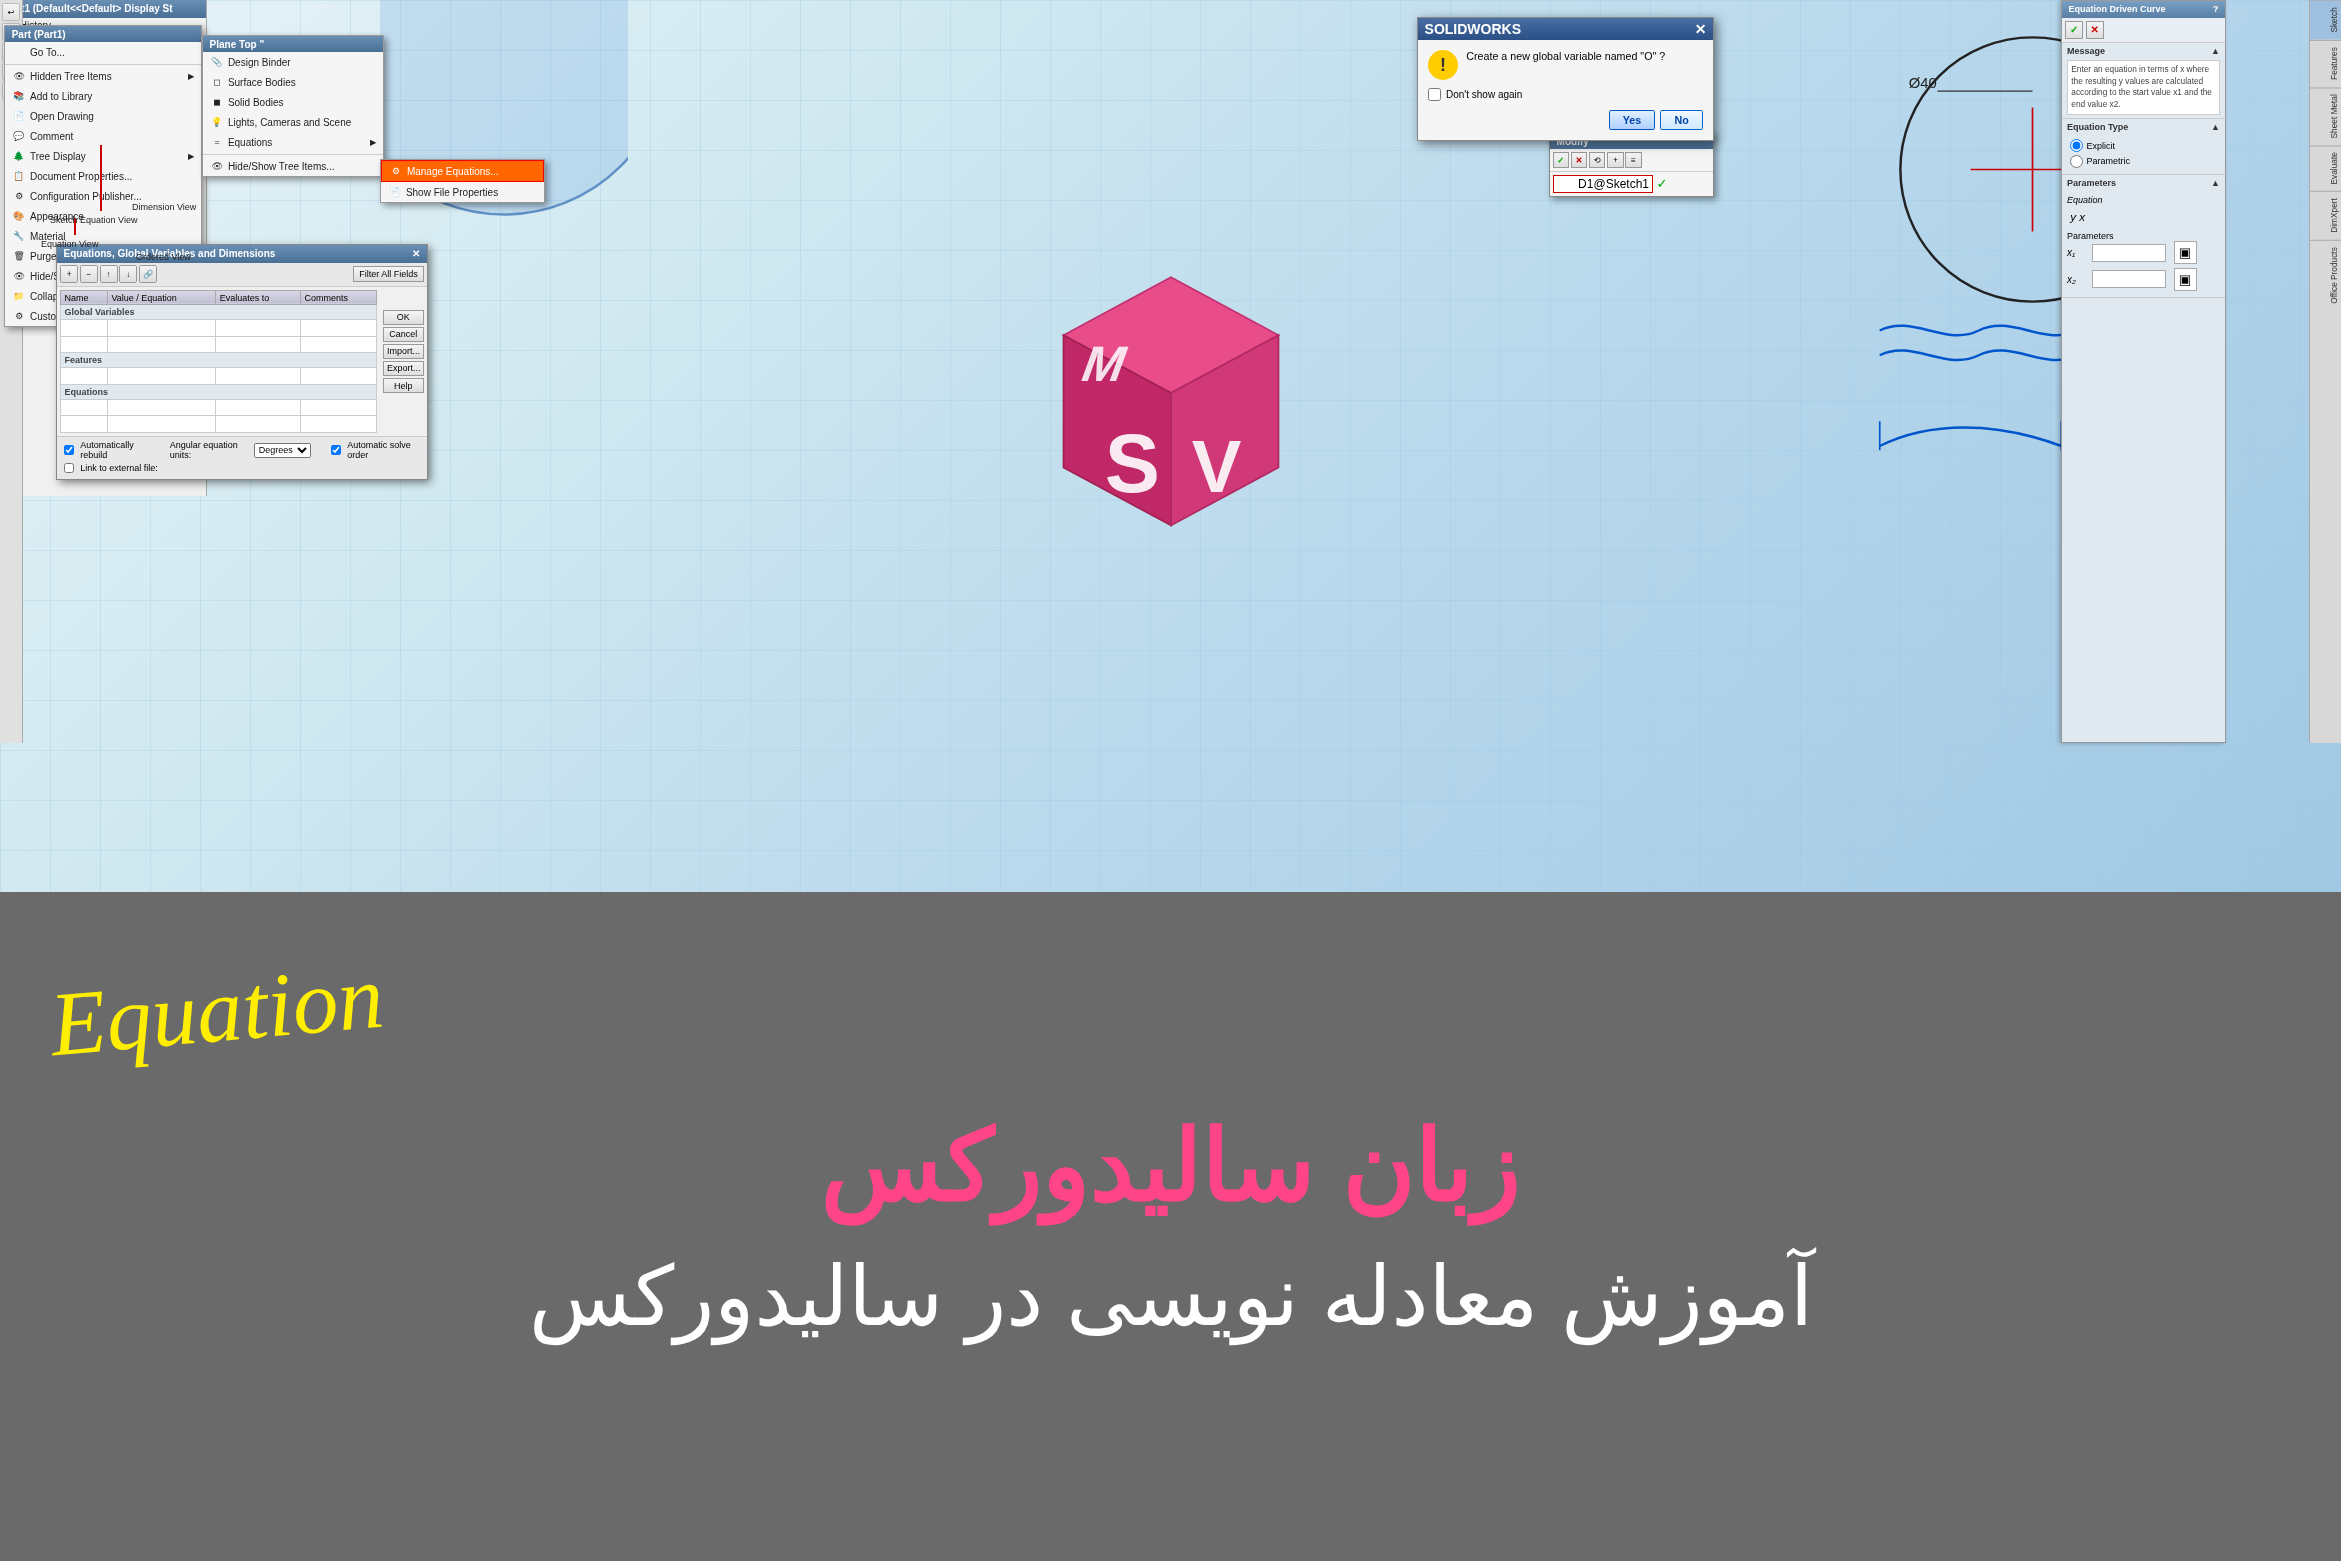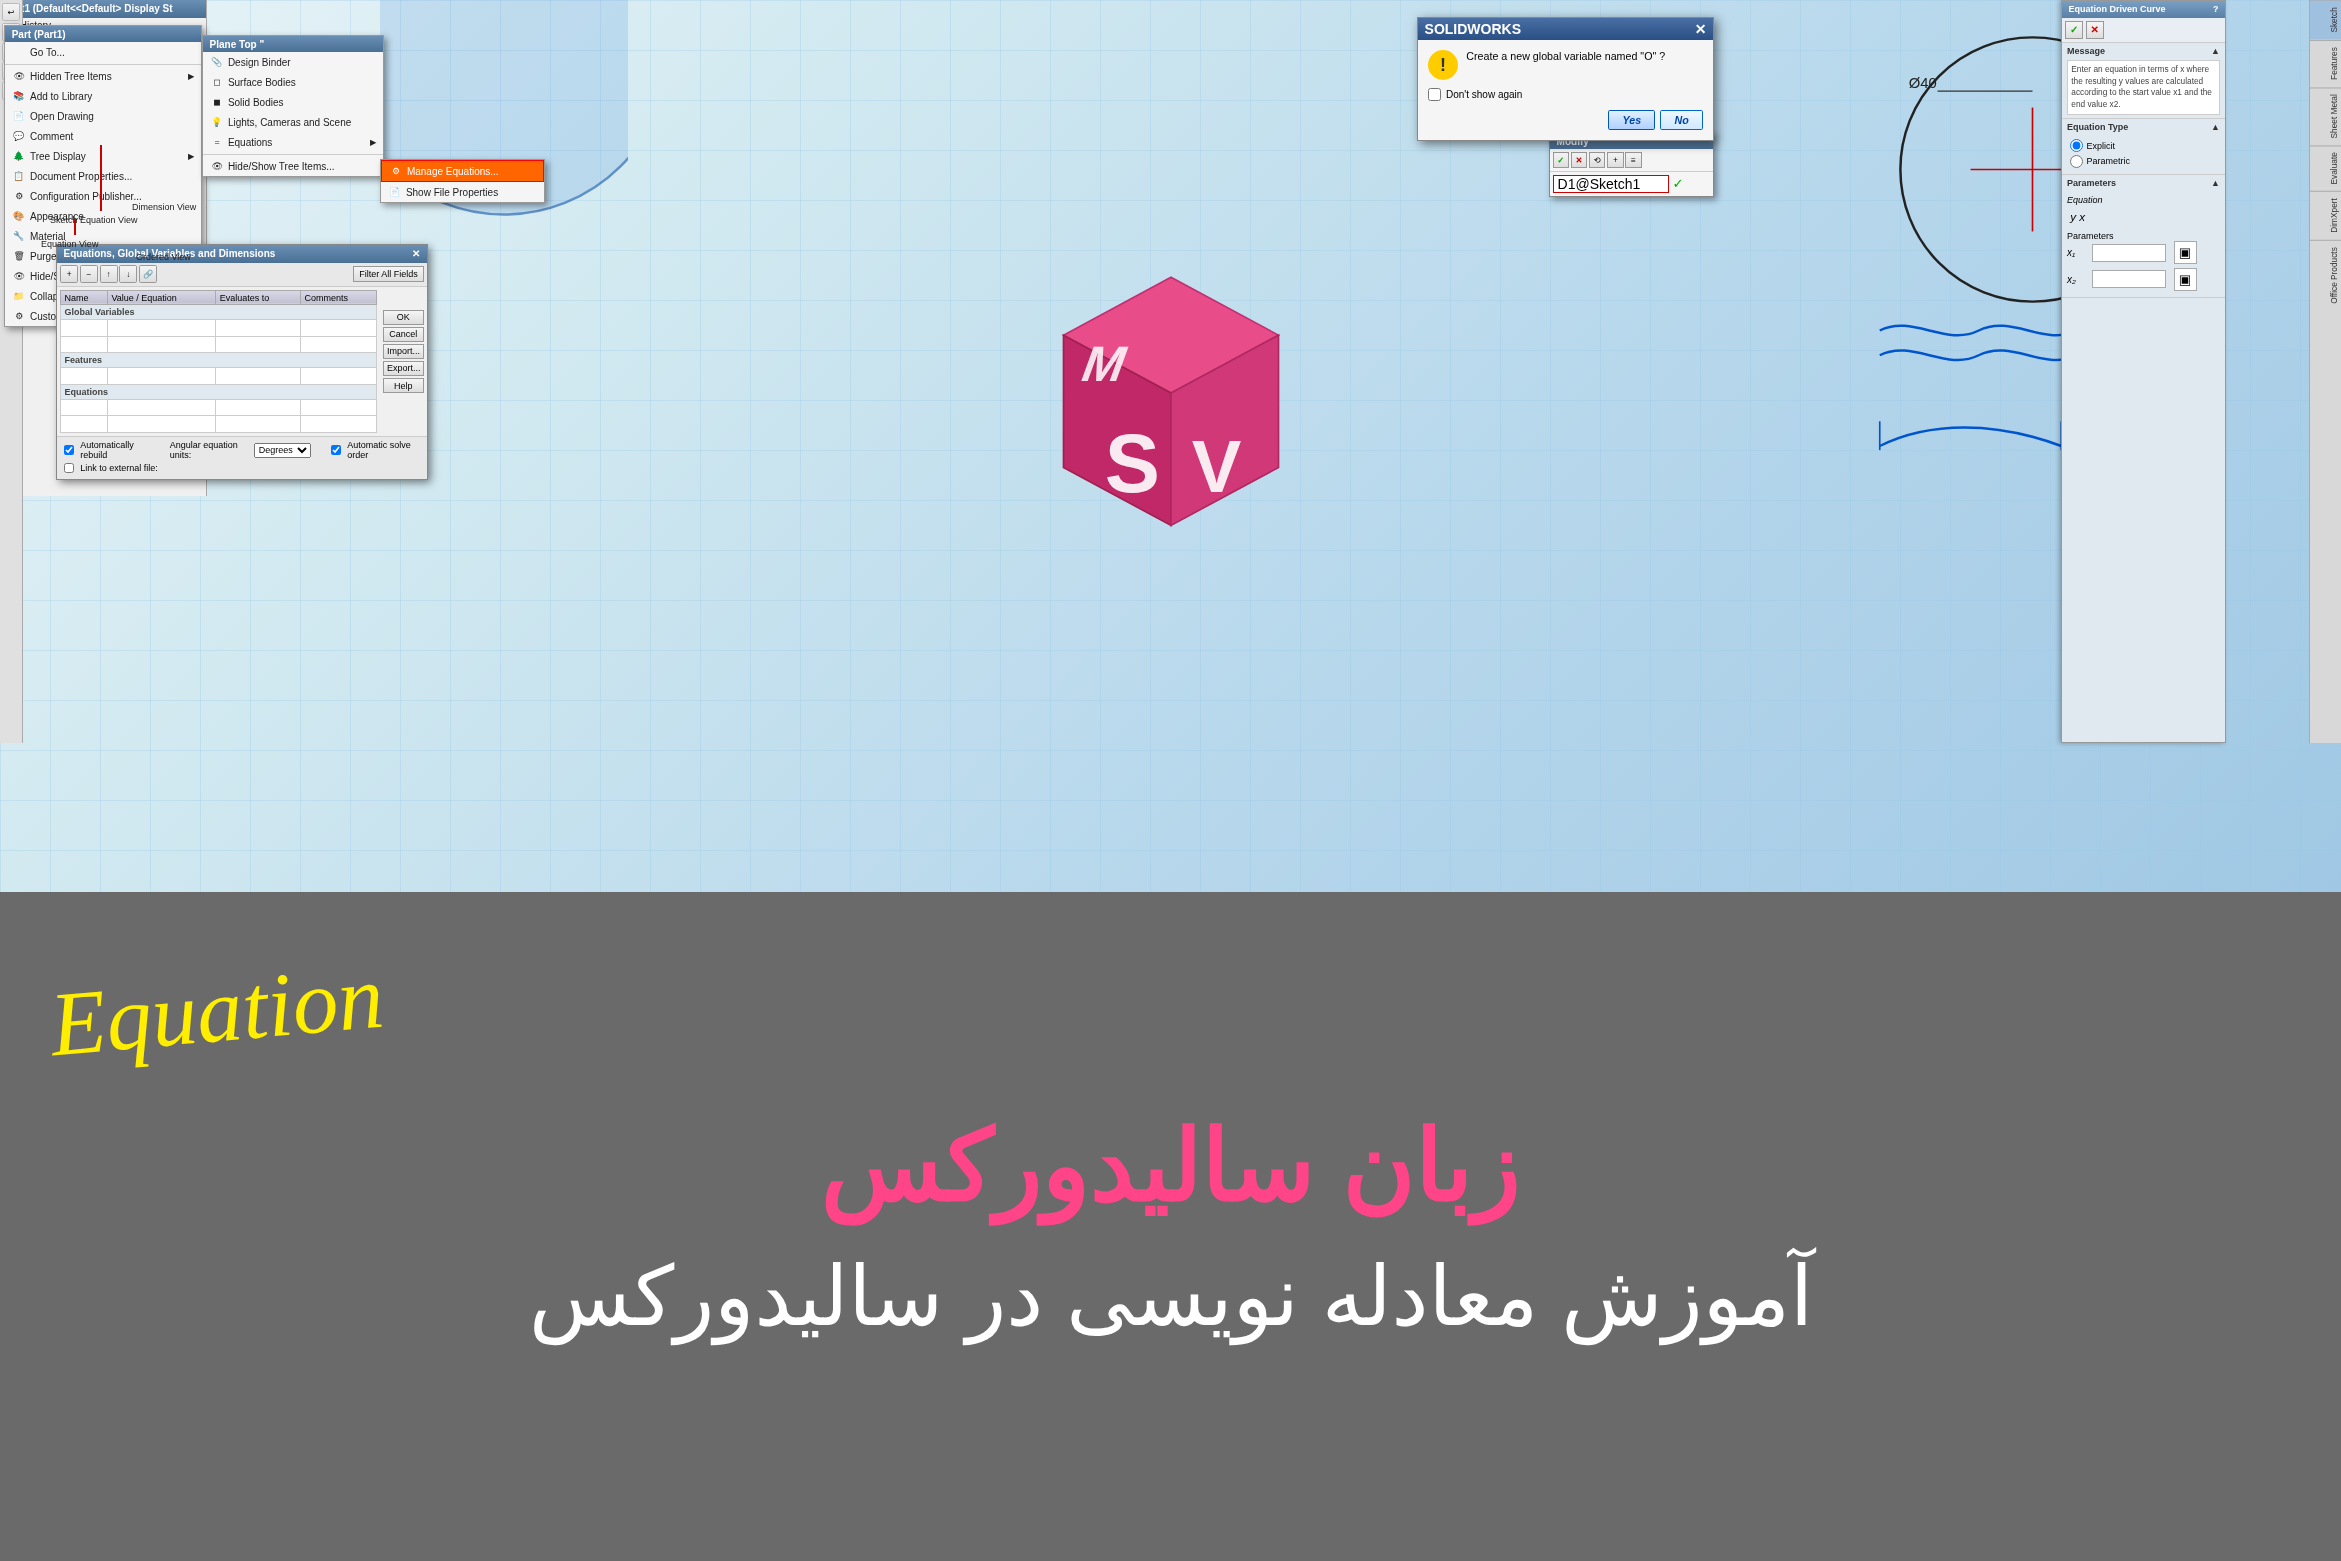--- a/index.html
+++ b/index.html
@@ -332,21 +332,20 @@
 
     .dialog-btn {
       padding: 3.3px 13.2px;
       border: 1.7px solid #0066cc;
       background: linear-gradient(to bottom, #f0f8ff, #d0e8ff);
       cursor: pointer;
       font-size: 10.7px;
       font-weight: bold;
       color: #0044aa;
       border-radius: 1.7px;
-      font-style: italic;
     }
     .dialog-btn.yes-btn {
       border: 1.7px solid #0055bb;
       background: linear-gradient(to bottom, #e0f0ff, #b0d0ff);
     }
 
     
     #modify-panel {
       position: absolute;
       right: 628px;
@@ -386,25 +385,26 @@
 
     .modify-input-row {
       display: flex;
       align-items: center;
       padding: 3.3px;
       gap: 3.3px;
       position: relative;
     }
 
     .modify-input {
-      width: 116px;
+      width: 100px;
       height: 18px;
       border: 1.7px solid #cc0000;
       padding: 1.7px 3.3px;
-      font-size: 14px;
+      font-size: 12px;
+      text-align: right;
     }
 
     .modify-checkmark {
       color: #00aa00;
       font-size: 13.2px;
       cursor: pointer;
     }
 
     
     #eq-curve-panel {

